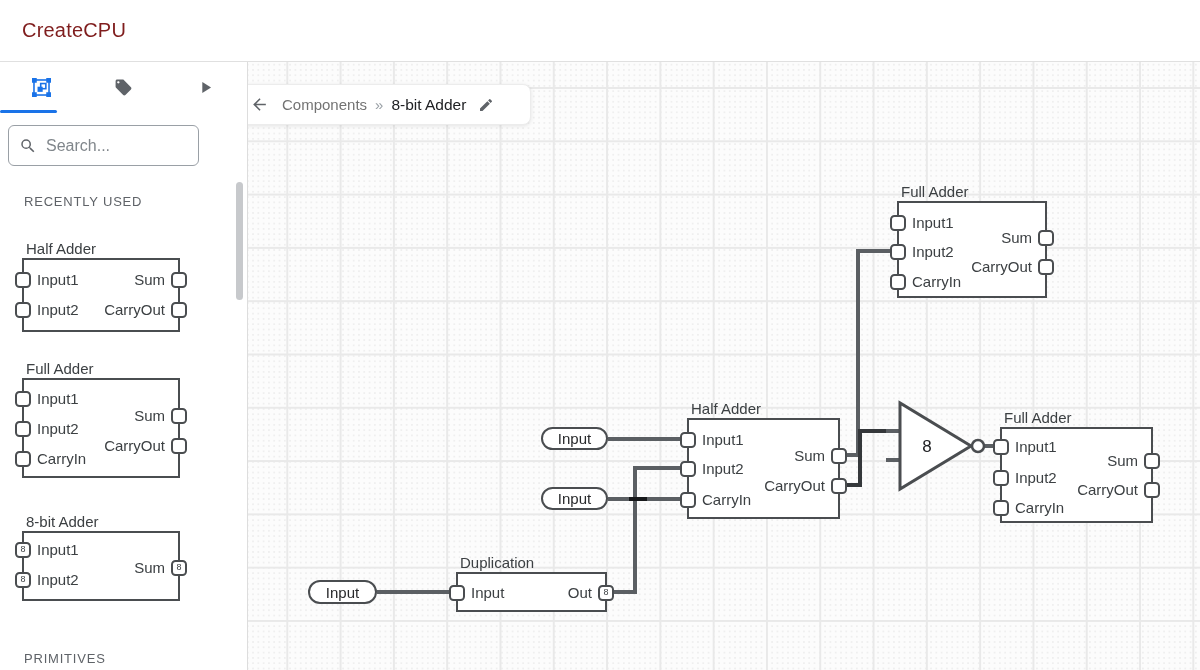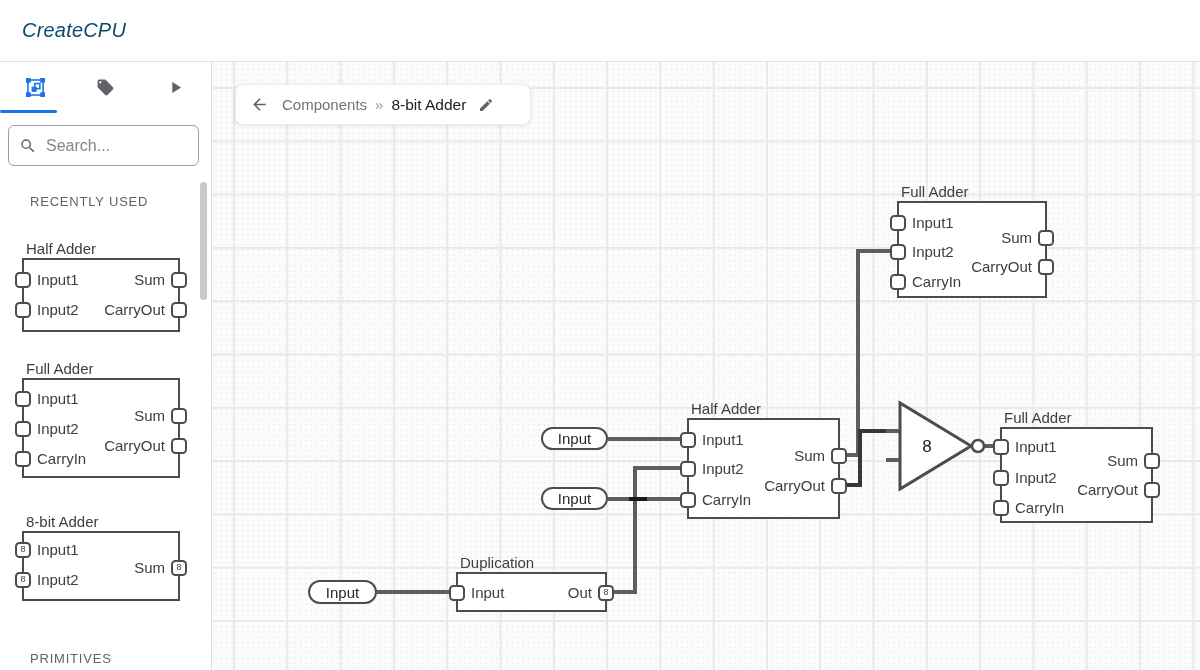--- a/index.html
+++ b/index.html
@@ -1,35 +1,35 @@
 <!DOCTYPE html>
 <html><head>
 <meta charset="utf-8">
 <style>
   * { margin:0; padding:0; box-sizing:border-box; }
   html,body { width:1200px; height:670px; overflow:hidden; background:#fff;
     font-family:"Liberation Sans","DejaVu Sans",sans-serif; }
   
   #header { position:absolute; left:0; top:0; width:1200px; height:62px; background:#fff;
     border-bottom:1px solid #e0e0e0; display:flex; align-items:center; padding-left:22px; z-index:10; }
-  #header .title { font-size:20px; color:#0c4a6e; letter-spacing:.2px;font-style:italic; }
-  
-  #sidebar { position:absolute; left:0; top:62px; width:212px; height:608px; background:#fff;
+  #header .title { font-size:20px; color:#7f1d1d; letter-spacing:.2px; }
+  
+  #sidebar { position:absolute; left:0; top:62px; width:248px; height:608px; background:#fff;
     border-right:1px solid #ddd; z-index:9; }
   #tabs { position:absolute; left:0; top:0; width:100%; height:50px; display:flex; }
   .tab { flex:1; display:flex; align-items:center; justify-content:center; cursor:pointer; }
   .tab svg { width:19px; height:19px; }
   #tab-underline { position:absolute; left:0; top:48px; width:57px; height:3px; background:#1a73e8; border-radius:2px; }
   #searchbox { position:absolute; left:8px; top:63px; width:191px; height:41px; border:1.5px solid #9aa0a6;
     border-radius:6px; display:flex; align-items:center; padding:0 10px; background:#fff; }
   #searchbox svg { width:18px; height:18px; flex:0 0 auto; }
   #searchbox input { border:none; outline:none; width:100%; margin-left:9px; font-size:16px;
     color:#3c4043; font-family:inherit; background:transparent; }
   #searchbox input::placeholder { color:#80868b; }
-  .side-label { position:absolute; left:30px; font-size:13px; color:#5f6368; letter-spacing:.8px; }
+  .side-label { position:absolute; left:24px; font-size:13px; color:#5f6368; letter-spacing:.8px; }
   #scroll-thumb { position:absolute; right:4px; top:120px; width:7px; height:118px; background:#c7c9cc; border-radius:4px; }
   
   .comp { position:absolute; background:#fff; border:2.5px solid #4a4d50; }
   .comp-label { position:absolute; left:2px; top:-20px; font-size:15px; color:#3c4043; white-space:nowrap; }
   .port { position:absolute; width:16px; height:16px; background:#fff; border:2.5px solid #4a4d50;
     border-radius:4.5px; display:flex; align-items:center; justify-content:center;
     font-size:9px; color:#3c4043; line-height:1; }
   .port.left { left:-9px; }
   .port.right { right:-9px; }
   .plabel { position:absolute; font-size:15px; color:#3c4043; line-height:20px; white-space:nowrap; }

